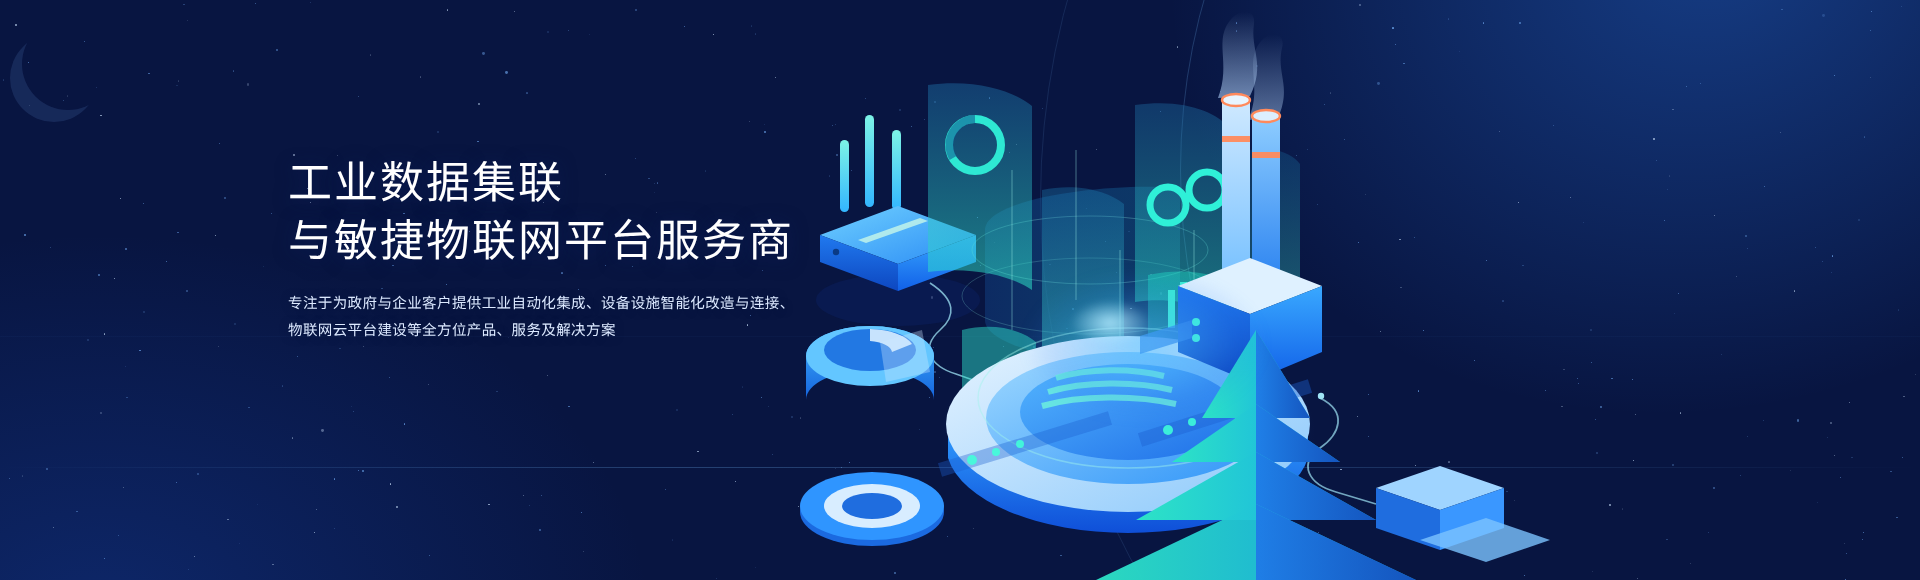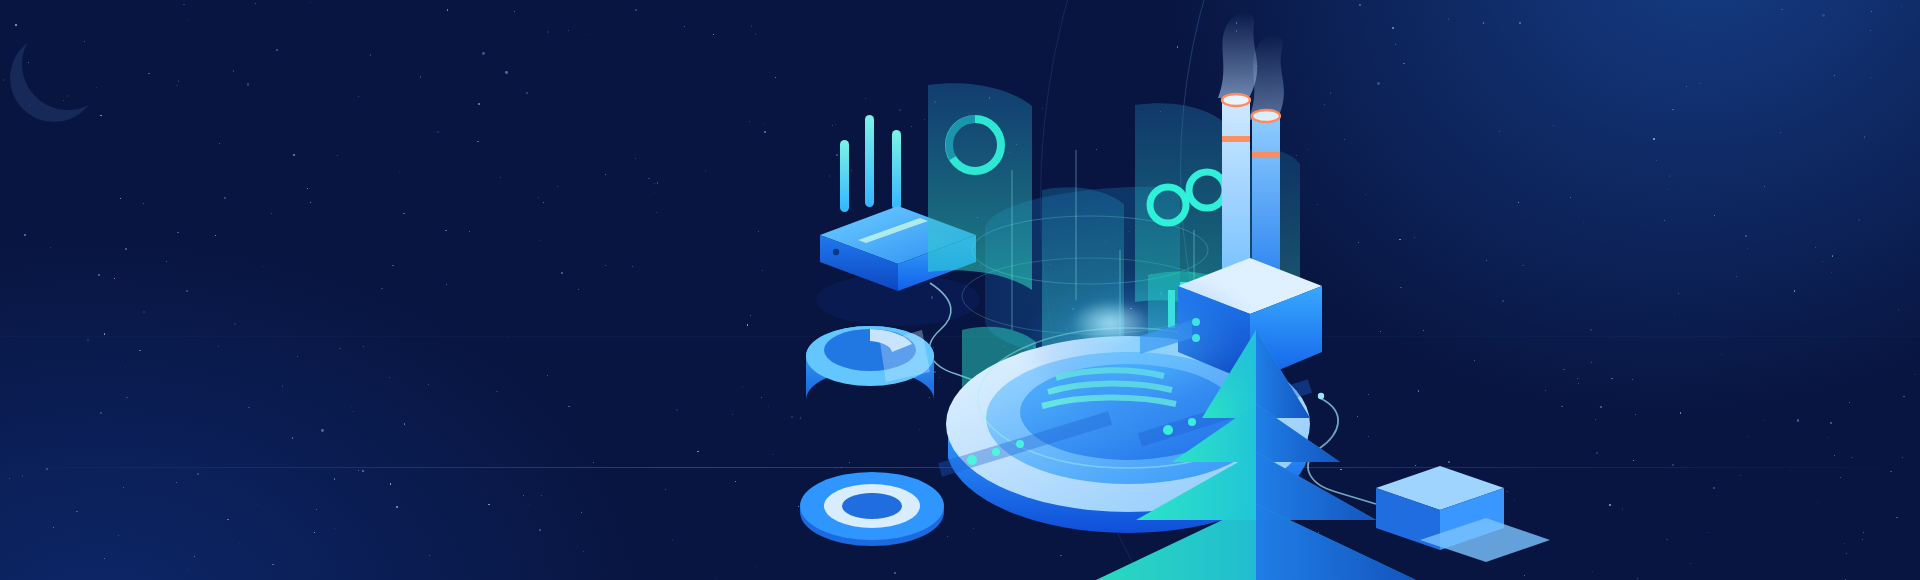--- a/index.html
+++ b/index.html
@@ -448,20 +448,30 @@
       <i class="star" style="left:1150.3px;top:273.5px;width:1.9px;height:1.9px;opacity:0.36;background:#cfe6ff"></i>
       <i class="star" style="left:860.8px;top:542.0px;width:1.2px;height:1.2px;opacity:0.44;background:#6fa8f0"></i>
       <i class="star" style="left:390.3px;top:483.4px;width:1.2px;height:1.2px;opacity:0.75;background:#cfe6ff"></i>
       <i class="star" style="left:1517.8px;top:202.2px;width:1.2px;height:1.2px;opacity:0.71;background:#cfe6ff"></i>
       <i class="star" style="left:676.0px;top:408.9px;width:1.9px;height:1.9px;opacity:0.20;background:#6fa8f0"></i>
       <i class="star" style="left:1377.2px;top:82.3px;width:2.8px;height:2.8px;opacity:0.36;background:#6fa8f0"></i>
       <i class="star" style="left:1235.5px;top:22.4px;width:1.9px;height:1.9px;opacity:0.61;background:#6fa8f0"></i>
       <i class="star" style="left:1203.2px;top:313.6px;width:1.2px;height:1.2px;opacity:0.61;background:#cfe6ff"></i>
     </div>
 
+  <div class="copy">
+    <div class="headline">
+      <div>工业数据集联</div>
+      <div>与敏捷物联网平台服务商</div>
+    </div>
+    <div class="subcopy">
+      <div>专注于为政府与企业客户提供工业自动化集成、设备设施智能化改造与连接、</div>
+      <div>物联网云平台建设等全方位产品、服务及解决方案</div>
+    </div>
+  </div>
 
   <div class="art">
     <svg width="1140" height="580" viewBox="0 0 1140 580" xmlns="http://www.w3.org/2000/svg">
       <defs>
         <linearGradient id="gBlueBox" x1="0" y1="0" x2="0" y2="1">
           <stop offset="0" stop-color="#39a8ff"></stop>
             <stop offset="1" stop-color="#1160e8"></stop>
         </linearGradient>
         <linearGradient id="gBlueTop" x1="0" y1="0" x2="1" y2="1">
           <stop offset="0" stop-color="#6fd0ff"></stop>

